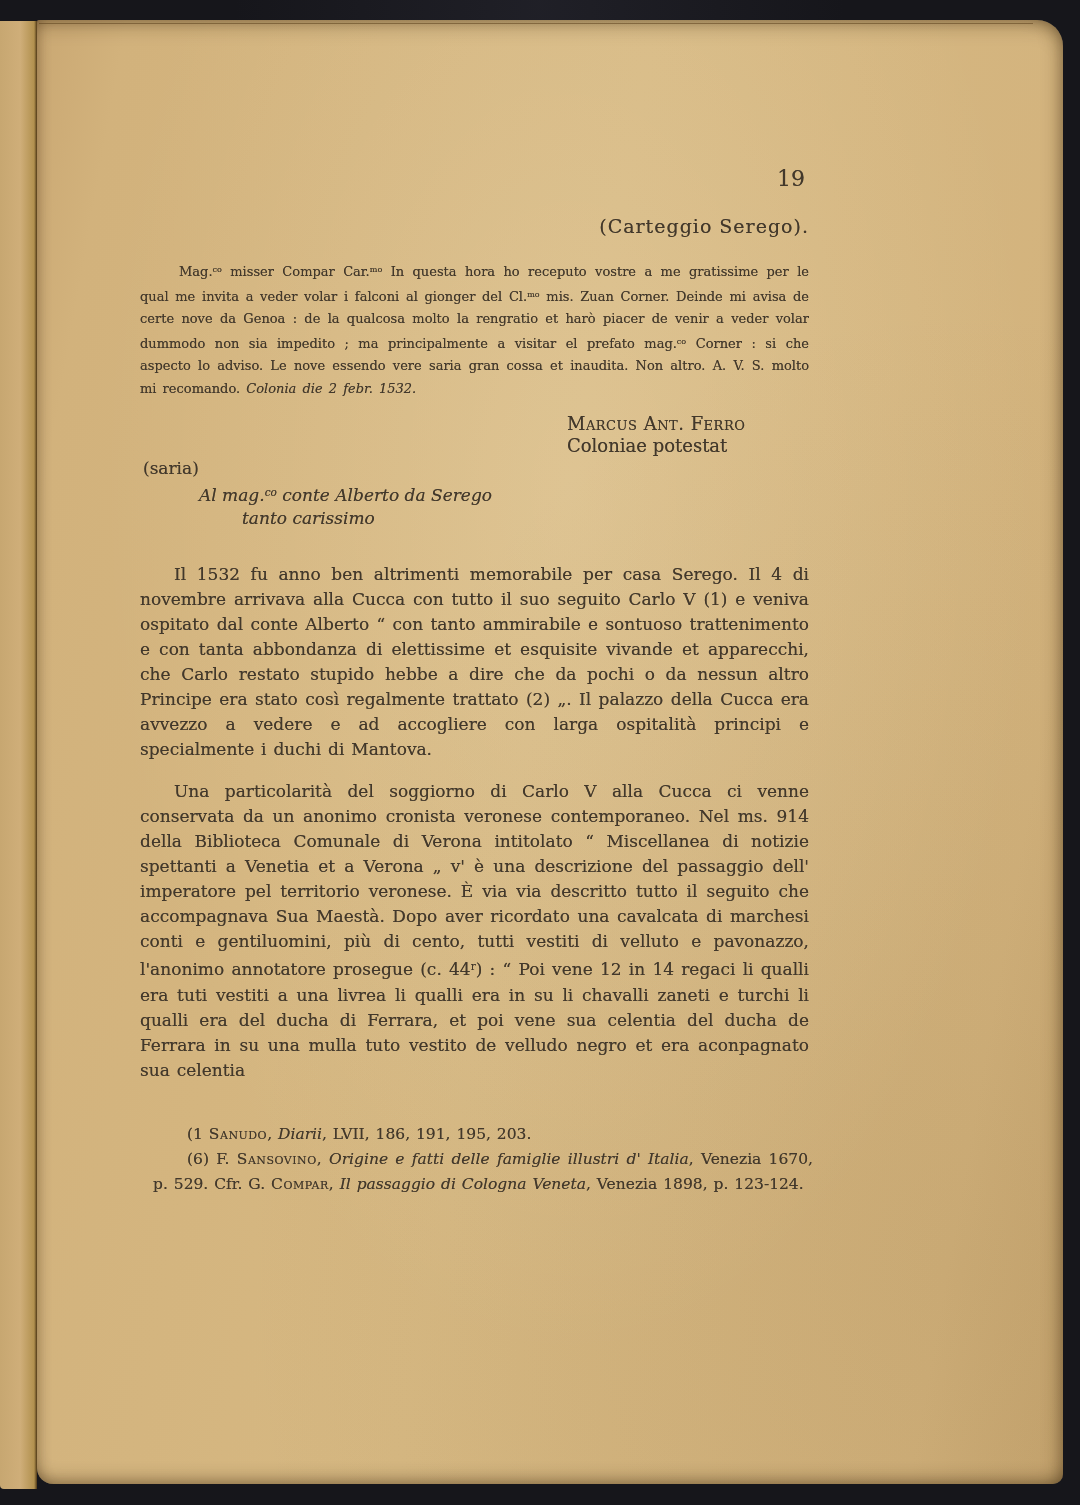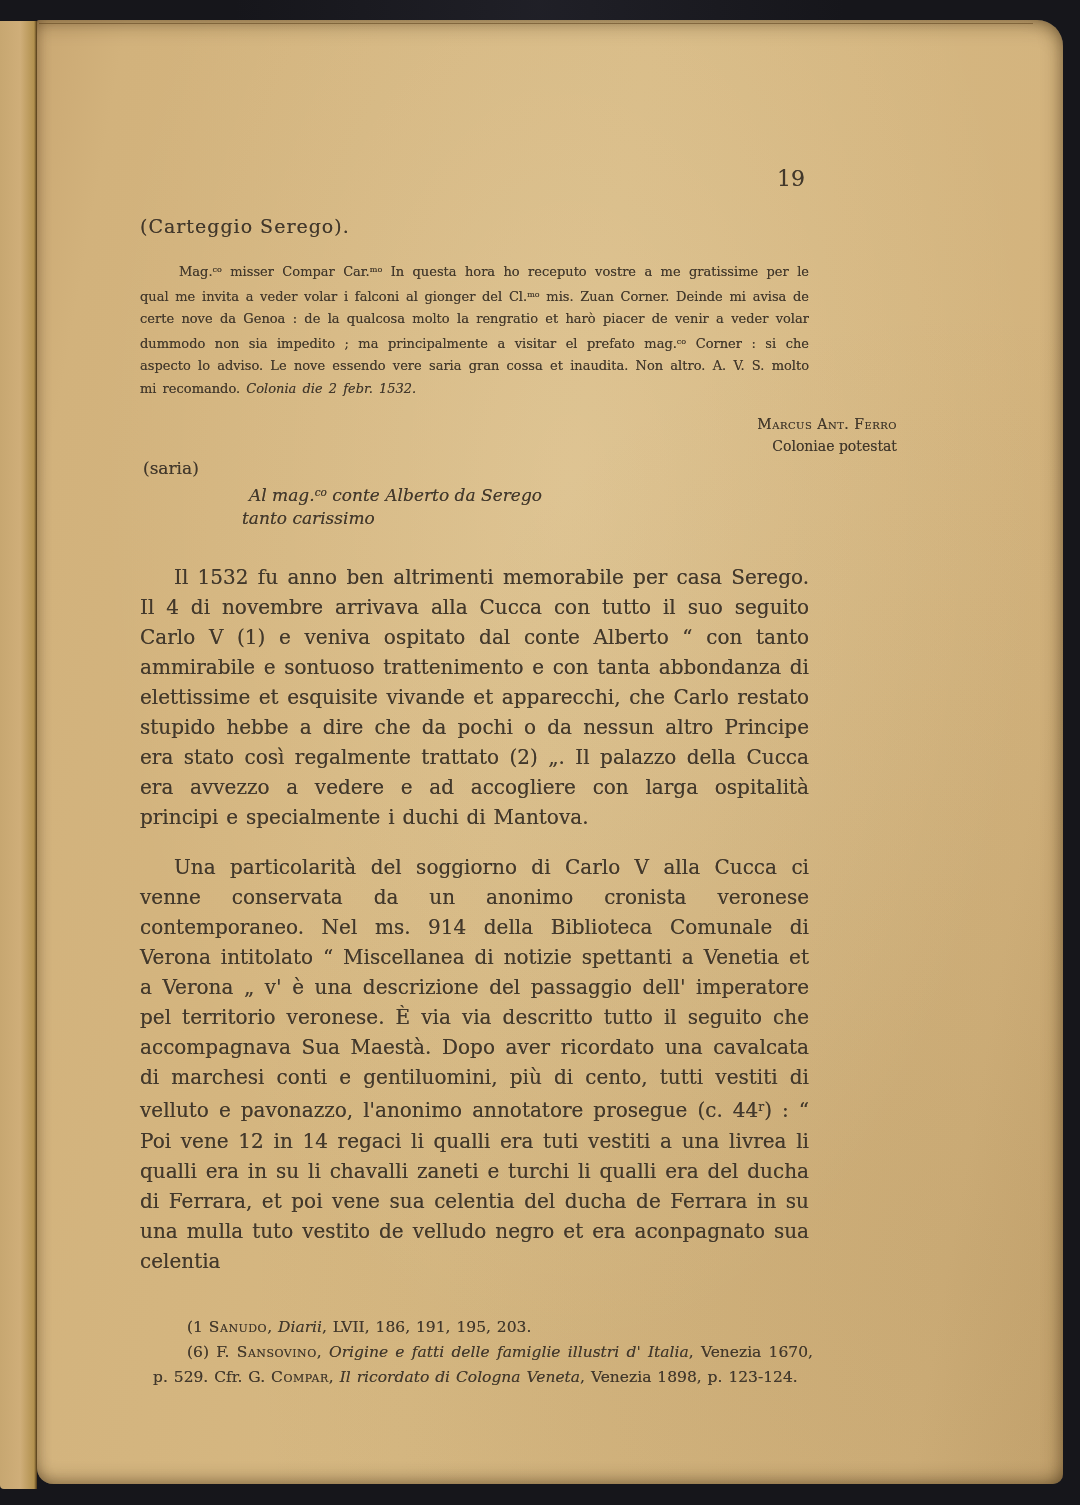--- a/index.html
+++ b/index.html
@@ -30,32 +30,32 @@
       inset 0 -14px 18px -11px rgba(62,42,16,0.45),
       inset 10px 0 14px -9px rgba(70,48,20,0.30);
   }
   .page::before{ 
     content:"";position:absolute;left:2px;top:3px;right:30px;height:1px;
     background:rgba(92,66,30,0.55);
   }
   .content{position:absolute;left:103px;top:0;width:669px;color:#42382b;}
   .txt{text-shadow:0 0 0.6px rgba(66,56,43,0.65);}
   .page-number{margin-top:146px;font-size:22px;line-height:26px;text-align:right;padding-right:4px;}
-  .heading{margin-top:22px;font-size:19px;line-height:24px;text-align:left;letter-spacing:1px;}
+  .heading{margin-top:22px;font-size:19px;line-height:24px;text-align:right;letter-spacing:1px;}
   .letter{
     margin-top:21px;font-size:13px;line-height:22.5px;
     text-align:justify;text-indent:39px;word-spacing:2px;
   }
-  .signature{margin-top:13px;margin-left:427px;width:330px;text-align:right;
-    font-size:14px;line-height:22px;}
+  .signature{margin-top:13px;margin-left:427px;width:330px;text-align:left;
+    font-size:18px;line-height:22px;}
   .fuori{margin-top:0px;font-size:17px;line-height:22px;margin-left:3px;}
   .address{margin-top:2px;font-size:17px;line-height:23px;font-style:italic;}
-  .address .l1{margin-left:109px;}
+  .address .l1{margin-left:59px;}
   .address .l2{margin-left:102px;}
-  .essay{font-size:20px;line-height:30px;text-align:justify;
+  .essay{font-size:17px;line-height:25px;text-align:justify;
     text-indent:34px;word-spacing:1.5px;}
   .essay.p1{margin-top:32px;}
   .essay.p2{margin-top:3px;}
   .footnotes{margin-top:39px;margin-left:13px;width:660px;font-size:15.5px;line-height:25px;
     text-align:justify;word-spacing:1px;}
   .footnotes p{margin:0;text-indent:34px;}
   .seg-i{font-style:italic;}
   .seg-sc{font-variant:small-caps;letter-spacing:0.5px;}
   .seg-sup{font-size:0.62em;vertical-align:0.5em;}
 </style>
@@ -84,18 +84,18 @@
         <div class="l1"><span class="seg-i">Al mag.</span><span class="seg-i seg-sup">co</span><span class="seg-i"> conte Alberto da Serego</span></div>
         <div class="l2">tanto carissimo</div>
       </div>
 
       <p class="essay p1 txt"><span>Il 1532 fu anno ben altrimenti memorabile per casa Serego. Il 4 di novembre arrivava alla Cucca con tutto il suo seguito Carlo V (1) e veniva ospitato dal conte Alberto “ con tanto ammirabile e sontuoso trattenimento e con tanta abbondanza di elettissime et esquisite vivande et apparecchi, che Carlo restato stupido hebbe a dire che da pochi o da nessun altro Principe era stato così regalmente trattato (2) „. Il palazzo della Cucca era avvezzo a vedere e ad accogliere con larga ospitalità principi e specialmente i duchi di Mantova.</span></p>
 
       <p class="essay p2 txt"><span>Una particolarità del soggiorno di Carlo V alla Cucca ci venne conservata da un anonimo cronista veronese contemporaneo. Nel ms. 914 della Biblioteca Comunale di Verona intitolato “ Miscellanea di notizie spettanti a Venetia et a Verona „ v' è una descrizione del passaggio dell' imperatore pel territorio veronese. È via via descritto tutto il seguito che accompagnava Sua Maestà. Dopo aver ricordato una cavalcata di marchesi conti e gentiluomini, più di cento, tutti vestiti di velluto e pavonazzo, l'anonimo annotatore prosegue (c. 44</span><span class="seg-sup">r</span><span>) : “ Poi vene 12 in 14 regaci li qualli era tuti vestiti a una livrea li qualli era in su li chavalli zaneti e turchi li qualli era del ducha di Ferrara, et poi vene sua celentia del ducha de Ferrara in su una mulla tuto vestito de velludo negro et era aconpagnato sua celentia</span></p>
 
       <div class="footnotes txt">
         <p><span>(1 </span><span class="seg-sc">Sanudo</span><span>, </span><span class="seg-i">Diarii</span><span>, LVII, 186, 191, 195, 203.</span></p>
-        <p><span>(6) F. </span><span class="seg-sc">Sansovino</span><span>, </span><span class="seg-i">Origine e fatti delle famiglie illustri d' Italia</span><span>, Venezia 1670, p. 529. Cfr. G. </span><span class="seg-sc">Compar</span><span>, </span><span class="seg-i">Il ricordato di Cologna Veneta</span><span>, Venezia 1898, p. 123-124.</span></p>
+        <p><span>(6) F. </span><span class="seg-sc">Sansovino</span><span>, </span><span class="seg-i">Origine e fatti delle famiglie illustri d' Italia</span><span>, Venezia 1670, p. 529. Cfr. G. </span><span class="seg-sc">Compar</span><span>, </span><span class="seg-i">Il passaggio di Cologna Veneta</span><span>, Venezia 1898, p. 123-124.</span></p>
       </div>
 
     </div>
   </div>
 </div>
 
 </body></html>

